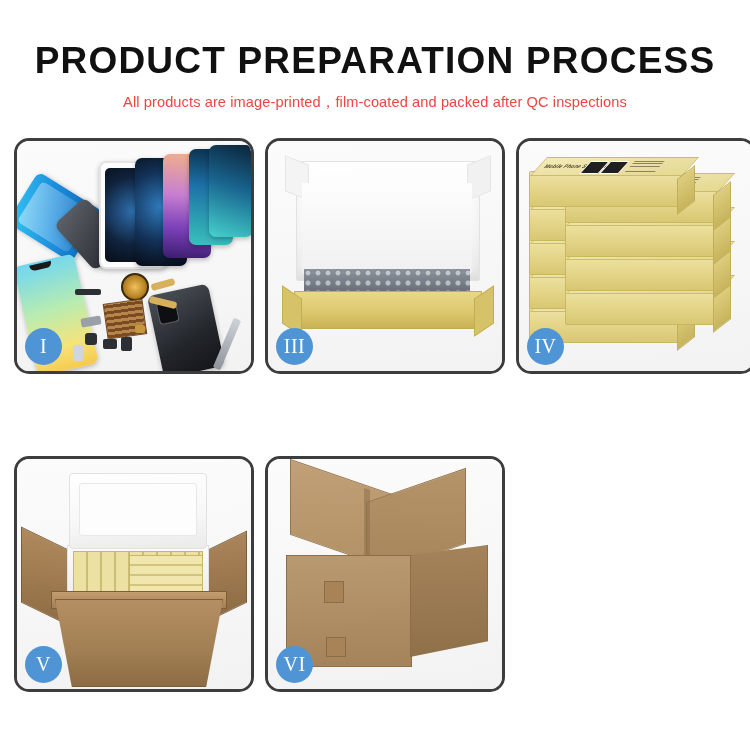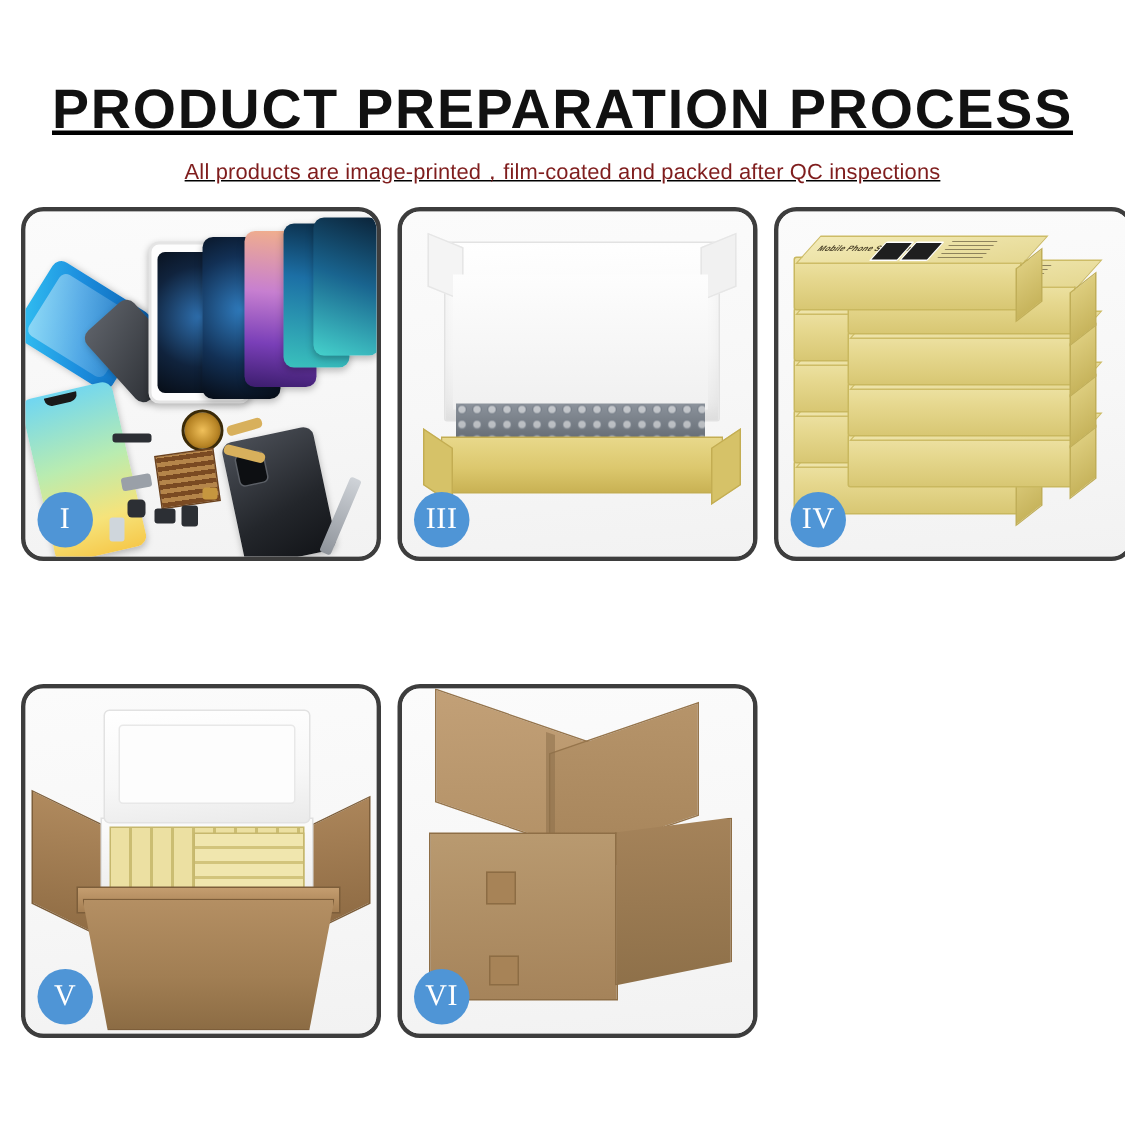--- a/index.html
+++ b/index.html
@@ -8,37 +8,36 @@
     background:#ffffff;
     font-family:"Liberation Sans", sans-serif;
     overflow:hidden;
     position:relative;
   }
 
   
   .header{
     width:750px;
     text-align:center;
-    padding-top:54px;
+    padding-top:42px;
     box-sizing:border-box;
-    text-decoration:underline;
   }
   .title{
     font-size:37px;
     font-weight:700;
     letter-spacing:1.2px;
     color:#111111;
     line-height:1.05;
     margin:0;
     font-family:"Liberation Sans", sans-serif;
   }
   .subtitle{
     font-size:14.6px;
     font-weight:400;
-    color:#7f1d1d;
+    color:#ef4444;
     margin:12px 0 0 0;
     letter-spacing:0.1px;
   }
 
   
   .grid{
     position:absolute;
     left:14px;
     top:138px;
     width:722px;

